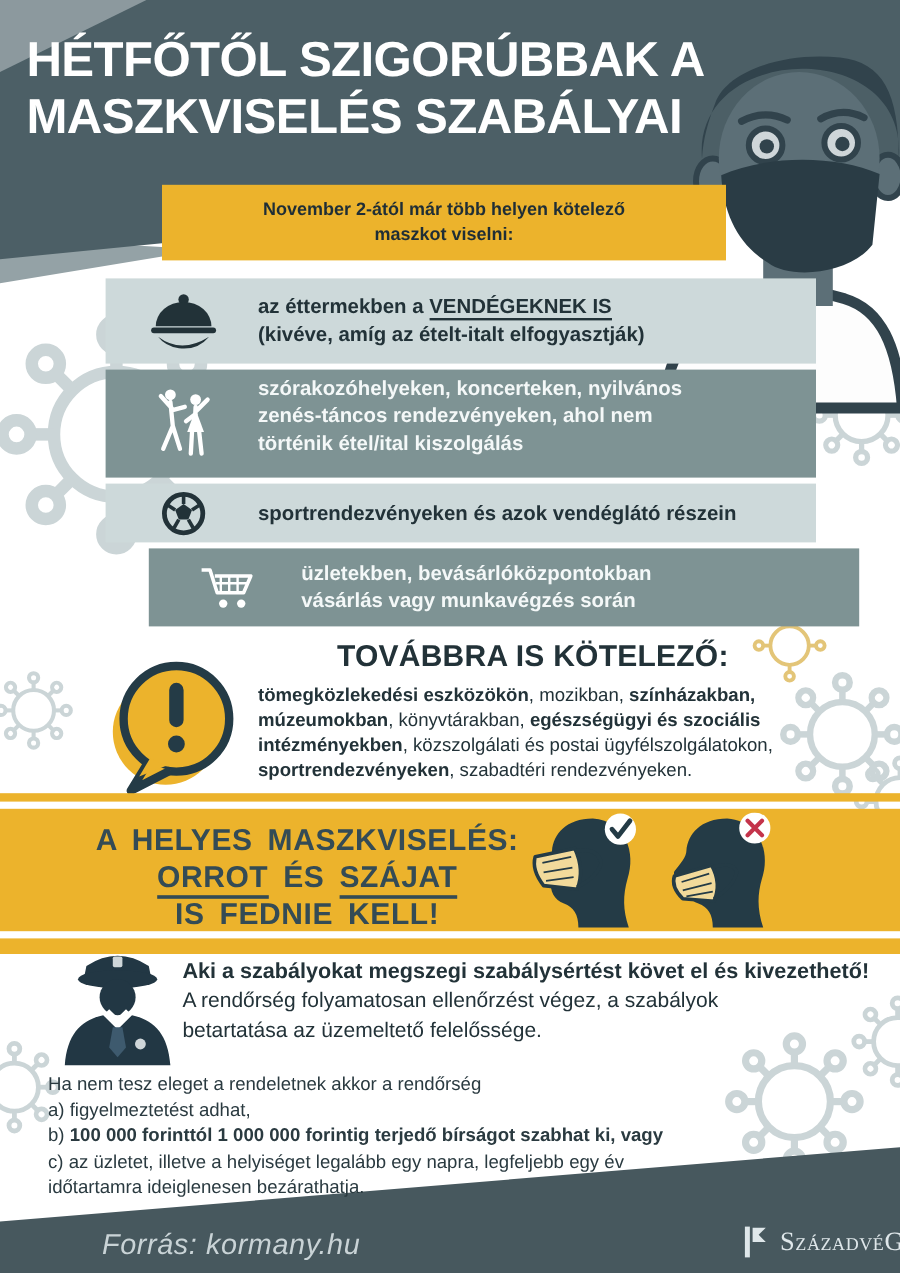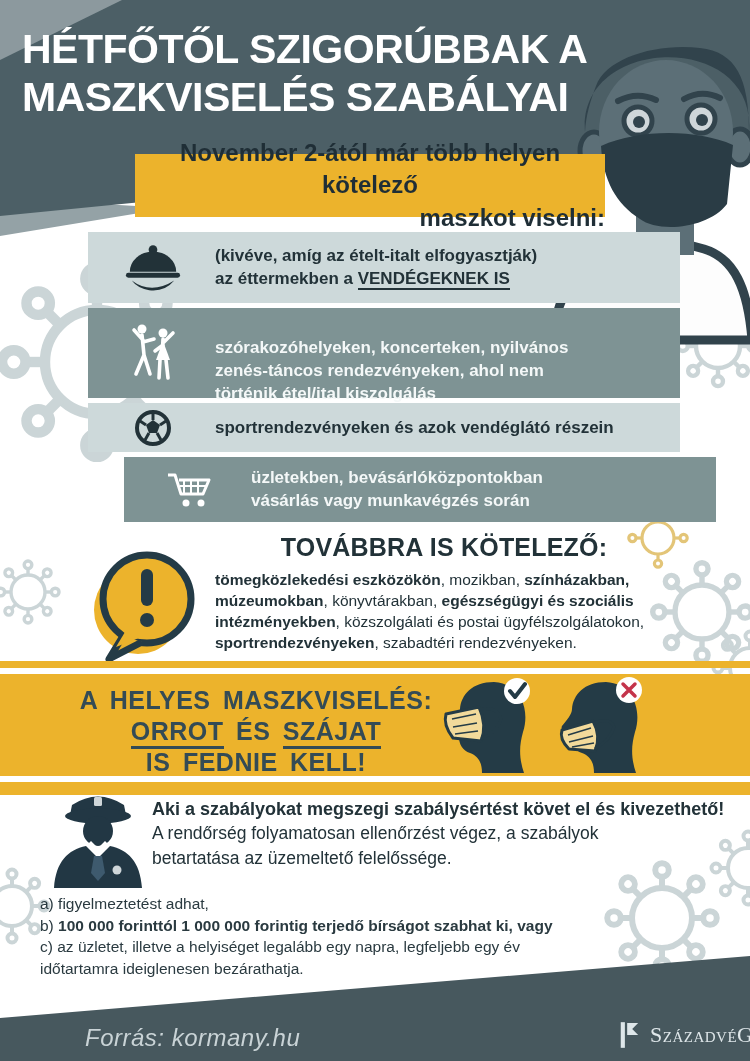--- a/index.html
+++ b/index.html
@@ -5,32 +5,32 @@
   html,body{margin:0;padding:0;background:#e8e8e8;}
   .page{position:relative;width:750px;height:1061px;margin:0 auto;background:#ffffff;
         overflow:hidden;font-family:"Liberation Sans",sans-serif;-webkit-font-smoothing:antialiased;}
   .abs{position:absolute;}
   svg{display:block;}
 
   
   .title{left:22px;top:26px;width:600px;color:#ffffff;font-size:41px;font-weight:800;
          line-height:1.17;letter-spacing:-0.5px;}
   .intro-box{left:135px;top:154px;width:470px;height:63px;background:#ECB32C;
-             display:flex;flex-direction:column;align-items:flex-end;justify-content:center;
-             color:#1f2e36;font-size:24px;font-weight:700;line-height:1.35;text-align:center;}
+             display:flex;flex-direction:column;align-items:center;justify-content:center;
+             color:#1f2e36;font-size:15px;font-weight:700;line-height:1.35;text-align:center;}
 
   
   .rule{left:88px;width:592px;}
   .rule .icon-box{position:absolute;left:28px;top:0;width:74px;height:100%;
                   display:flex;align-items:center;justify-content:center;}
   .rule .txt{position:absolute;left:127px;top:0;right:8px;font-weight:700;font-size:17px;line-height:23px;}
   .row-light{background:#CDD9DA;color:#223238;}
   .row-dark{background:#7E9394;color:#f4f8f8;}
   .r1{top:232px;height:71px;} .r1 .txt{padding-top:12px;}
-  .r2{top:308px;height:90px;} .r2 .txt{padding-top:28px;}
+  .r2{top:308px;height:90px;} .r2 .txt{padding-top:4px;}
   .r3{top:403px;height:49px;} .r3 .txt{line-height:49px;}
   .r4{top:457px;height:65px;margin-left:36px;} .r4 .txt{padding-top:9px;}
   .u-underline{border-bottom:2px solid currentColor;padding-bottom:0px;}
 
   
   .sm-heading{left:215px;top:533px;width:458px;text-align:center;color:#223238;
               font-size:25px;font-weight:800;letter-spacing:0.2px;}
   .sm-text{left:215px;top:569px;width:462px;color:#223238;font-size:15.5px;line-height:21px;}
 
   
@@ -172,22 +172,22 @@
   <div class="abs rule row-light r1">
     <div class="icon-box">
       <svg width="58" height="52" viewBox="0 0 60 52" fill="#223238">
         <circle cx="30" cy="7" r="4.5"></circle>
         <path d="M6,30 A24,21 0 0 1 54,30 Z"></path>
         <rect x="2" y="31" width="56" height="5" rx="2.5"></rect>
         <path d="M8,39 Q28,54 52,39 Q42,51 26,49 Q14,47 8,39 Z"></path>
       </svg>
     </div>
     <div class="txt">
+      <div><span>az éttermekben a </span><span class="ul u-underline">VENDÉGEKNEK IS</span></div>
       <div>(kivéve, amíg az ételt-italt elfogyasztják)</div>
-      <div><span>az éttermekben a </span><span class="ul u-underline">VENDÉGEKNEK IS</span></div>
     </div>
   </div>
 
   <div class="abs rule row-dark r2">
     <div class="icon-box">
       <svg width="46" height="62" viewBox="0 0 46 62" fill="none" stroke="#ffffff" stroke-width="3.6" stroke-linecap="round">
         <circle cx="12" cy="7" r="4.5" fill="#ffffff" stroke="none"></circle>
         <path d="M12,13 L14,33 M13,18 L4,8 M13,20 L24,17 M14,33 L6,52 M14,33 L20,52"></path>
         <circle cx="33" cy="11" r="4.5" fill="#ffffff" stroke="none"></circle>
         <path d="M33,17 L32,36 M33,21 L43,11 M33,23 L25,29"></path>
@@ -297,20 +297,21 @@
       <circle cx="69" cy="86" r="4.5" fill="#CFD6D9"></circle>
     </svg>
   </div>
   <div class="abs enf-text">
     <span class="enf-bold">Aki a szabályokat megszegi szabálysértést követ el és kivezethető!</span>
     <span class="enf-line">A rendőrség folyamatosan ellenőrzést végez, a szabályok</span>
     <span class="enf-line">betartatása az üzemeltető felelőssége.</span>
   </div>
 
   <div class="abs pen-text">
+    <span class="pen-line">Ha nem tesz eleget a rendeletnek akkor a rendőrség</span>
     <span class="pen-line">a) figyelmeztetést adhat,</span>
     <span class="pen-line"><span>b) </span><span style="font-weight: 700;">100 000 forinttól 1 000 000 forintig terjedő bírságot szabhat ki, vagy</span></span>
     <span class="pen-line">c) az üzletet, illetve a helyiséget legalább egy napra, legfeljebb egy év</span>
     <span class="pen-line">időtartamra ideiglenesen bezárathatja.</span>
   </div>
 
   <div class="abs source">Forrás: kormany.hu</div>
   <div class="abs logo">
     <svg width="22" height="28" viewBox="0 0 24 30" fill="#DFE7EA">
       <rect x="3" y="1" width="4.5" height="28"></rect>

